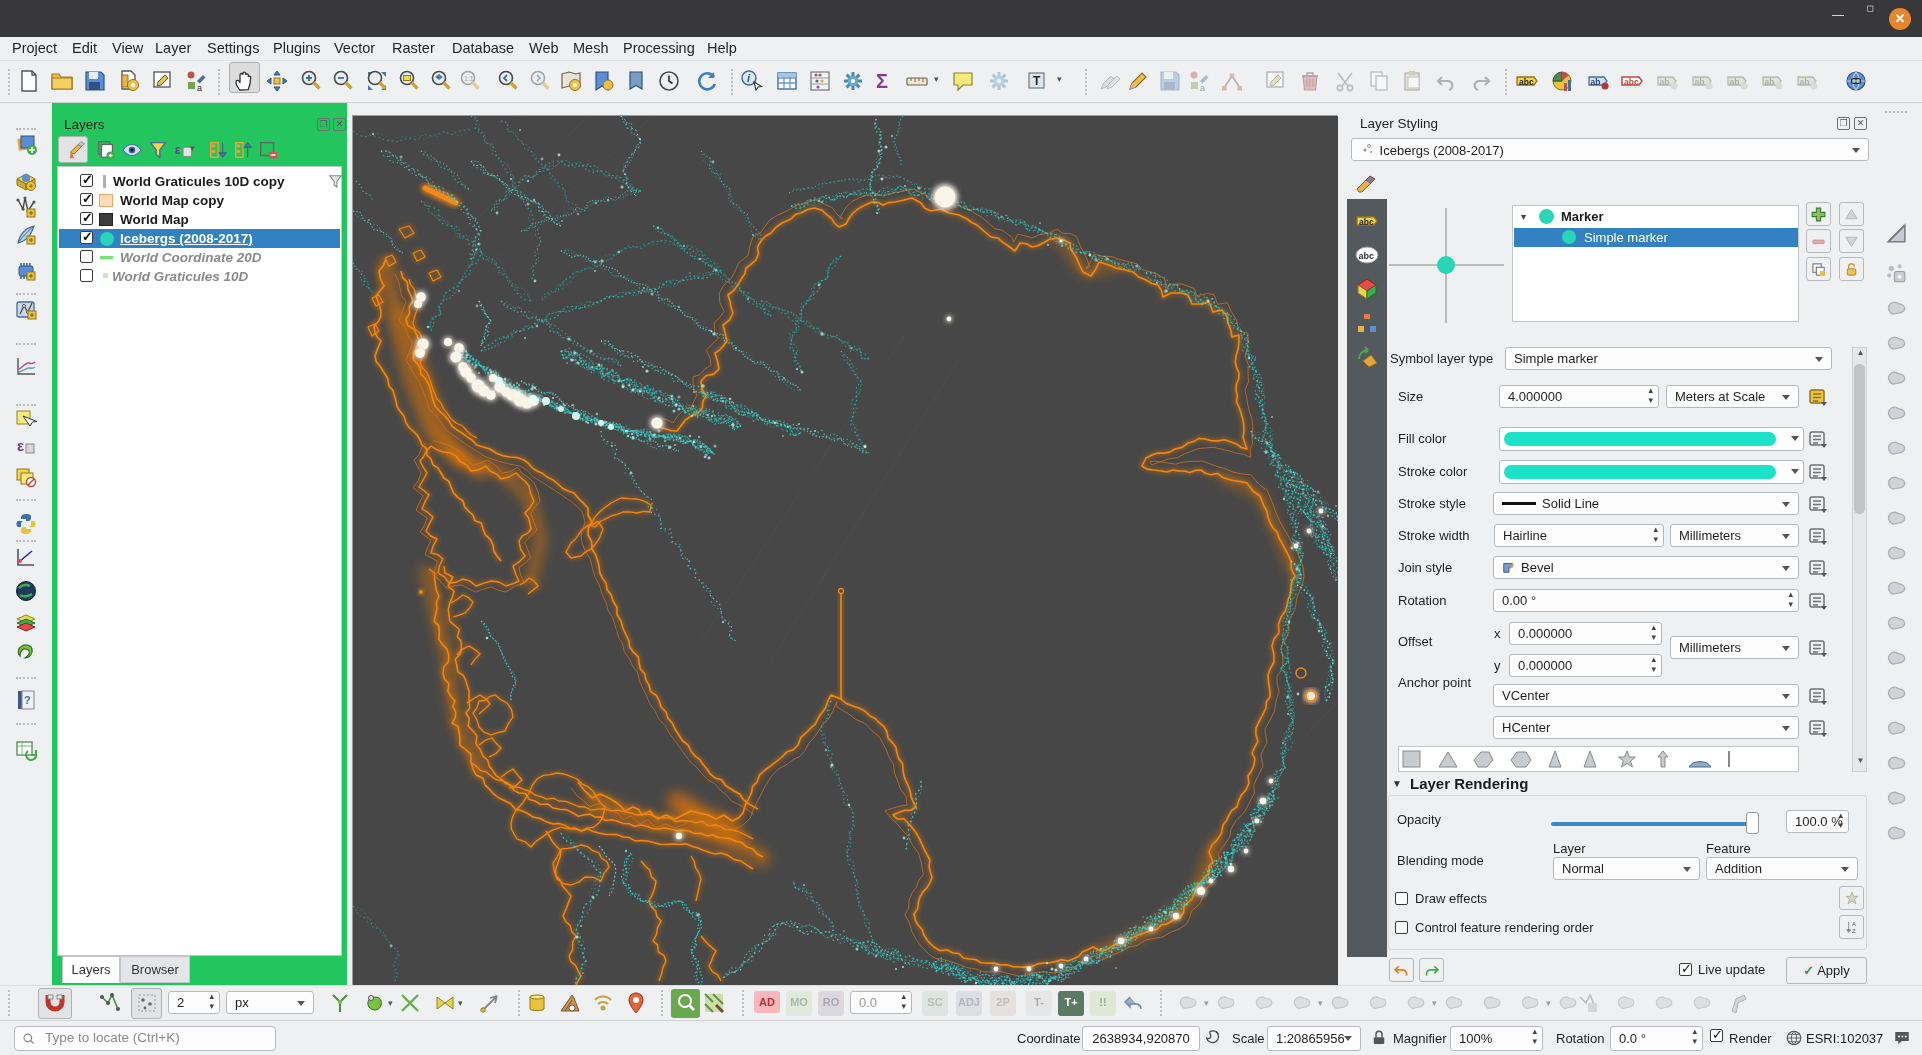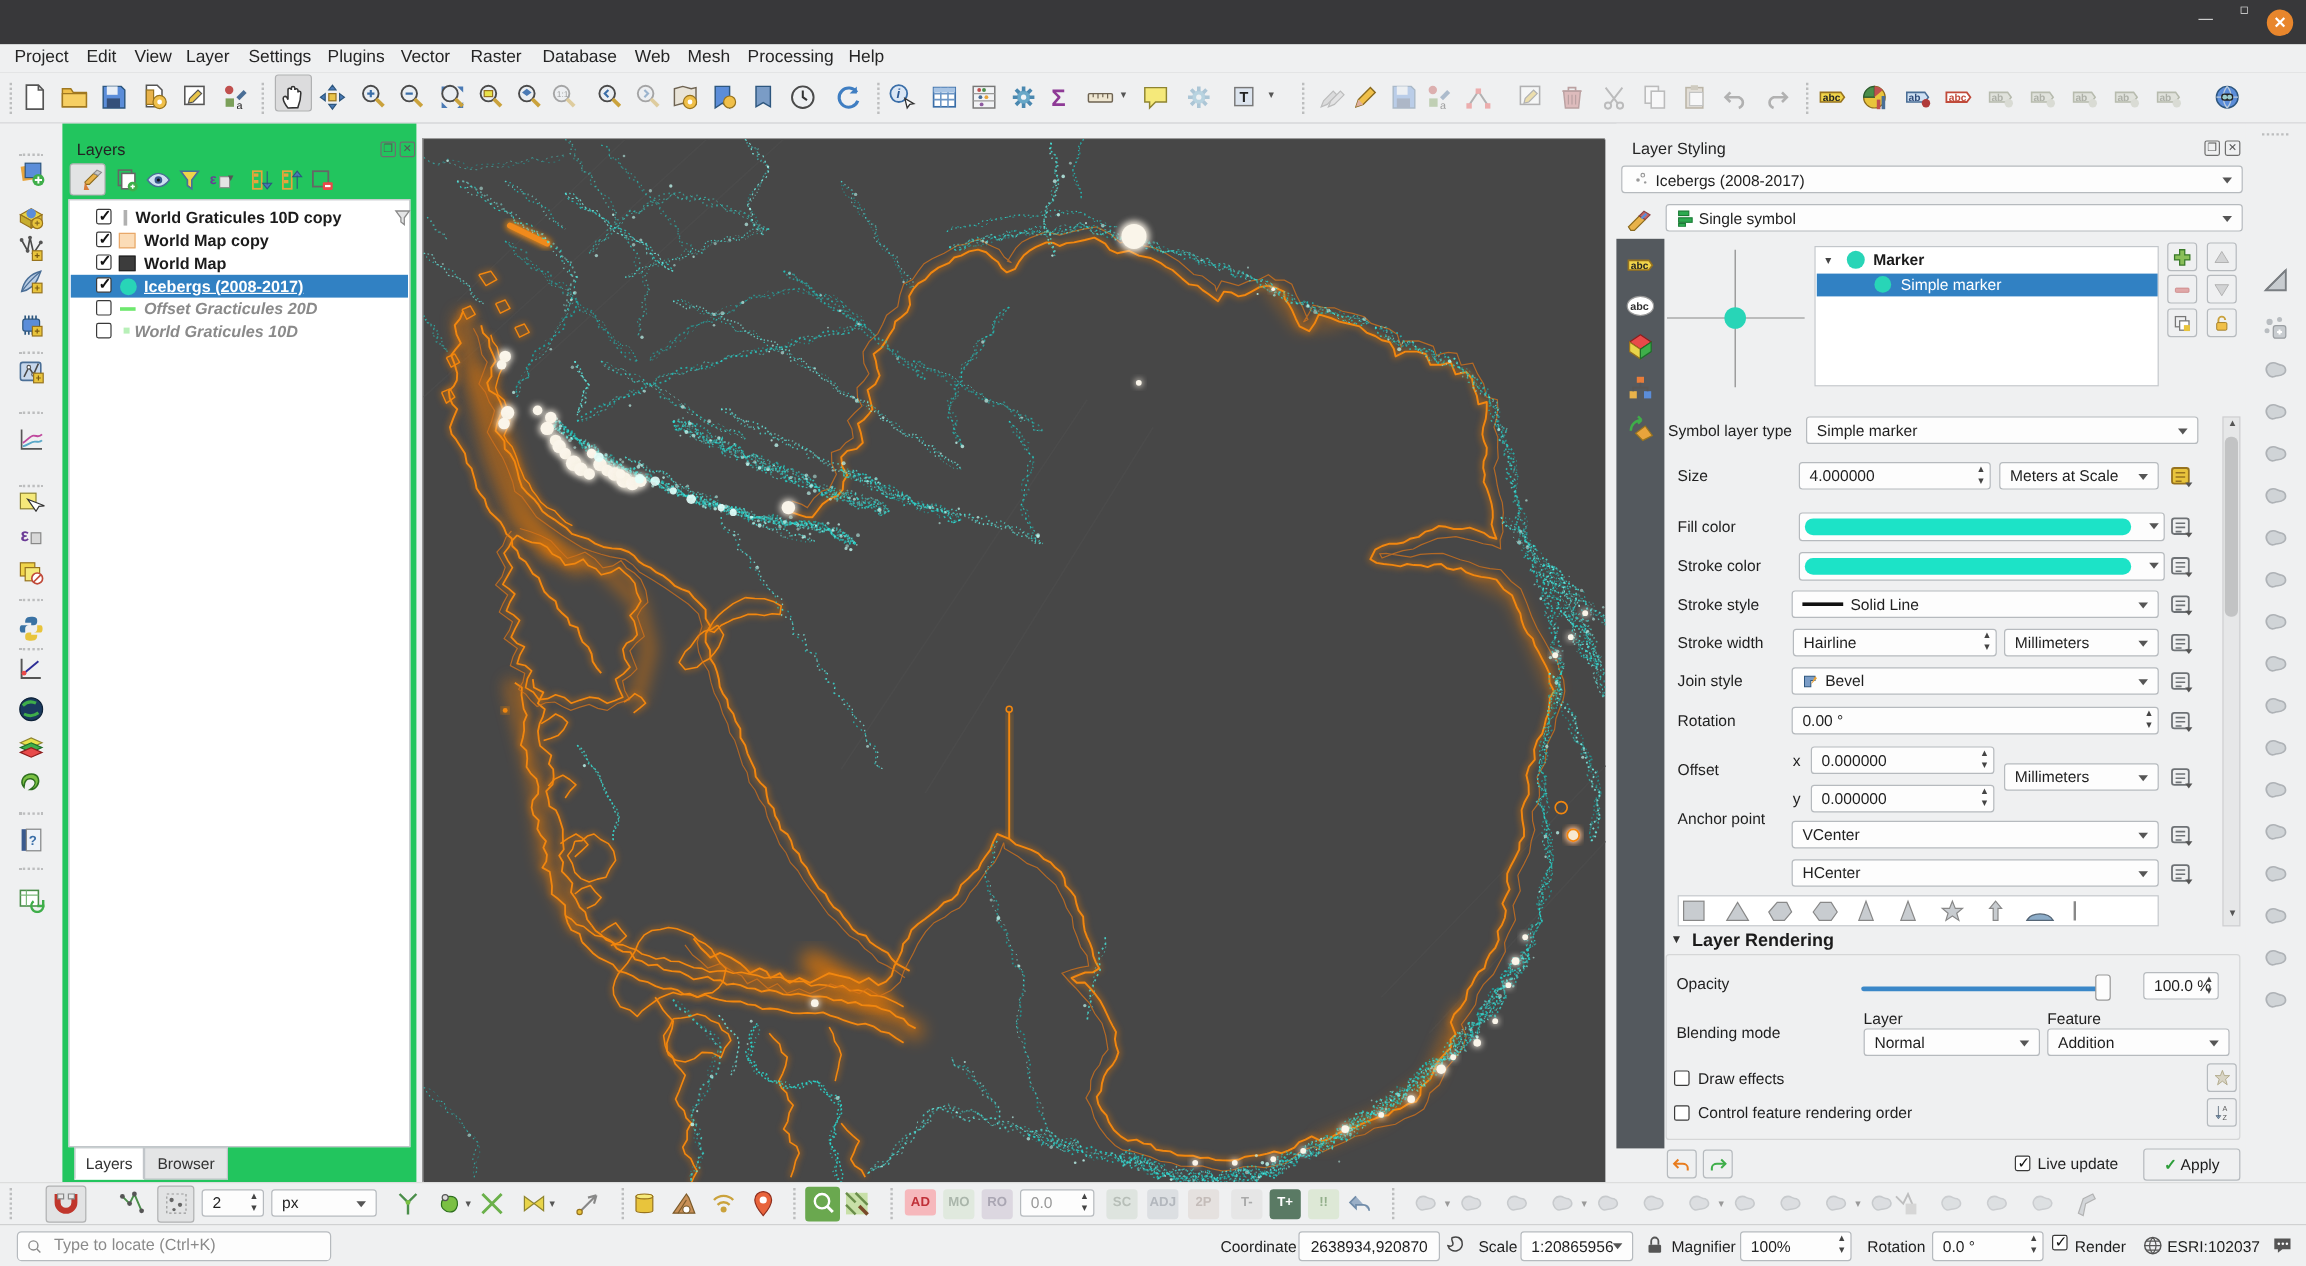--- a/index.html
+++ b/index.html
@@ -503,21 +503,21 @@
         </div>
         <div class="lrow" style="top:62px;background:#3181c3;height:19px;color:#fff">
           <div style="position:absolute;left:0;top:0;width:100%;height:100%"></div>
           <div class="cb on" style="left:21px;top:2px"></div>
           <div class="lsw" style="left:41px;top:2.5px;width:14px;height:14px;border-radius:8px;background:#28d5b7;border:none"></div>
           <div class="ltext" style="text-decoration:underline">Icebergs (2008-2017)</div>
         </div>
         <div class="lrow" style="top:81px;font-weight:bold;font-style:italic;color:#8a8a8a">
           <div class="cb" style="left:21px;top:2px"></div>
           <div class="lsw" style="left:41px;top:8px;width:13px;height:3px;background:#6ee86e;border:none"></div>
-          <div class="ltext">Offset Gracticules 20D</div>
+          <div class="ltext">World Coordinate 20D</div>
         </div>
         <div class="lrow" style="top:100px;font-weight:bold;font-style:italic;color:#8a8a8a">
           <div class="cb" style="left:21px;top:2px"></div>
           <div class="lsw" style="left:44px;top:6px;width:5px;height:5px;background:#b8f0b8;border:none"></div>
           <div class="ltext" style="left:53px">World Graticules 10D</div>
         </div>
       </div>
       <div id="lp-tabs">
         <div class="tab act" style="left:5px;width:58px">Layers</div>
         <div class="tab" style="left:63px;width:70px">Browser</div>
@@ -1194,25 +1194,20 @@
       <div class="combo" style="left:4px;top:35px;width:518px"><svg width="16" height="16" viewBox="0 0 16 16" style="vertical-align:-3px">
           <circle cx="5" cy="8" r="1.5" fill="#999"></circle>
           <circle cx="9" cy="4" r="1.5" fill="none" stroke="#999"></circle>
           <circle cx="11" cy="10" r="1" fill="#999"></circle>
         </svg> Icebergs (2008-2017)</div>
       <svg class="abs" style="left:8px;top:70px" width="24" height="24" viewBox="0 0 24 24">
         <path d="M2 16l9-9 5 3-9 9H4z" fill="#e8b24a" stroke="#8a6a1e"></path>
         <path d="M11 7l4-4 5 3-4 4z" fill="#c86464" stroke="#884444"></path>
         <path d="M13 9l4-4" stroke="#5b8dd9" stroke-width="2"></path>
       </svg>
-      <div class="combo" style="left:41px;top:67px;width:481px"><svg width="15" height="15" viewBox="0 0 16 16" style="vertical-align:-2.5px">
-          <rect x="2" y="2" width="9" height="4" fill="#2daa50" stroke="#1a7a34"></rect>
-          <rect x="2" y="8" width="12" height="4" fill="#2daa50" stroke="#1a7a34"></rect>
-          <rect x="2" y="13" width="6" height="3" fill="#2daa50" stroke="#1a7a34"></rect>
-        </svg> Single symbol</div>
       <div id="darkstrip">
         <svg class="abs" style="left:8px;top:10px" width="24" height="24" viewBox="0 0 24 24">
           <path d="M2 8h17l3 4-3 4H2z" fill="#f0d44a" stroke="#97731e" stroke-width="1.3"></path>
           <text x="4" y="15.5" font-size="8.5" font-weight="bold" fill="#222">abc</text>
         </svg>
         <svg class="abs" style="left:8px;top:44px" width="24" height="24" viewBox="0 0 24 24">
           <ellipse cx="12" cy="12" rx="11" ry="8" fill="#fff" stroke="#999"></ellipse>
           <text x="3.5" y="15.5" font-size="9" font-weight="bold" fill="#333">abc</text>
         </svg>
         <svg class="abs" style="left:8px;top:78px" width="24" height="24" viewBox="0 0 24 24">

